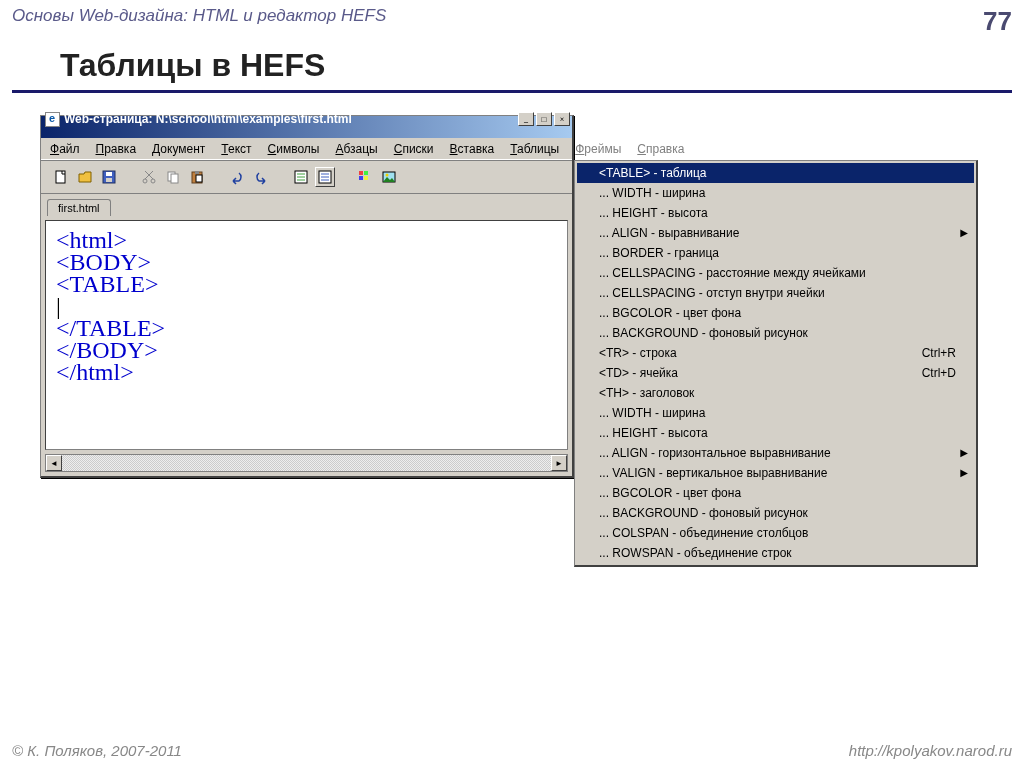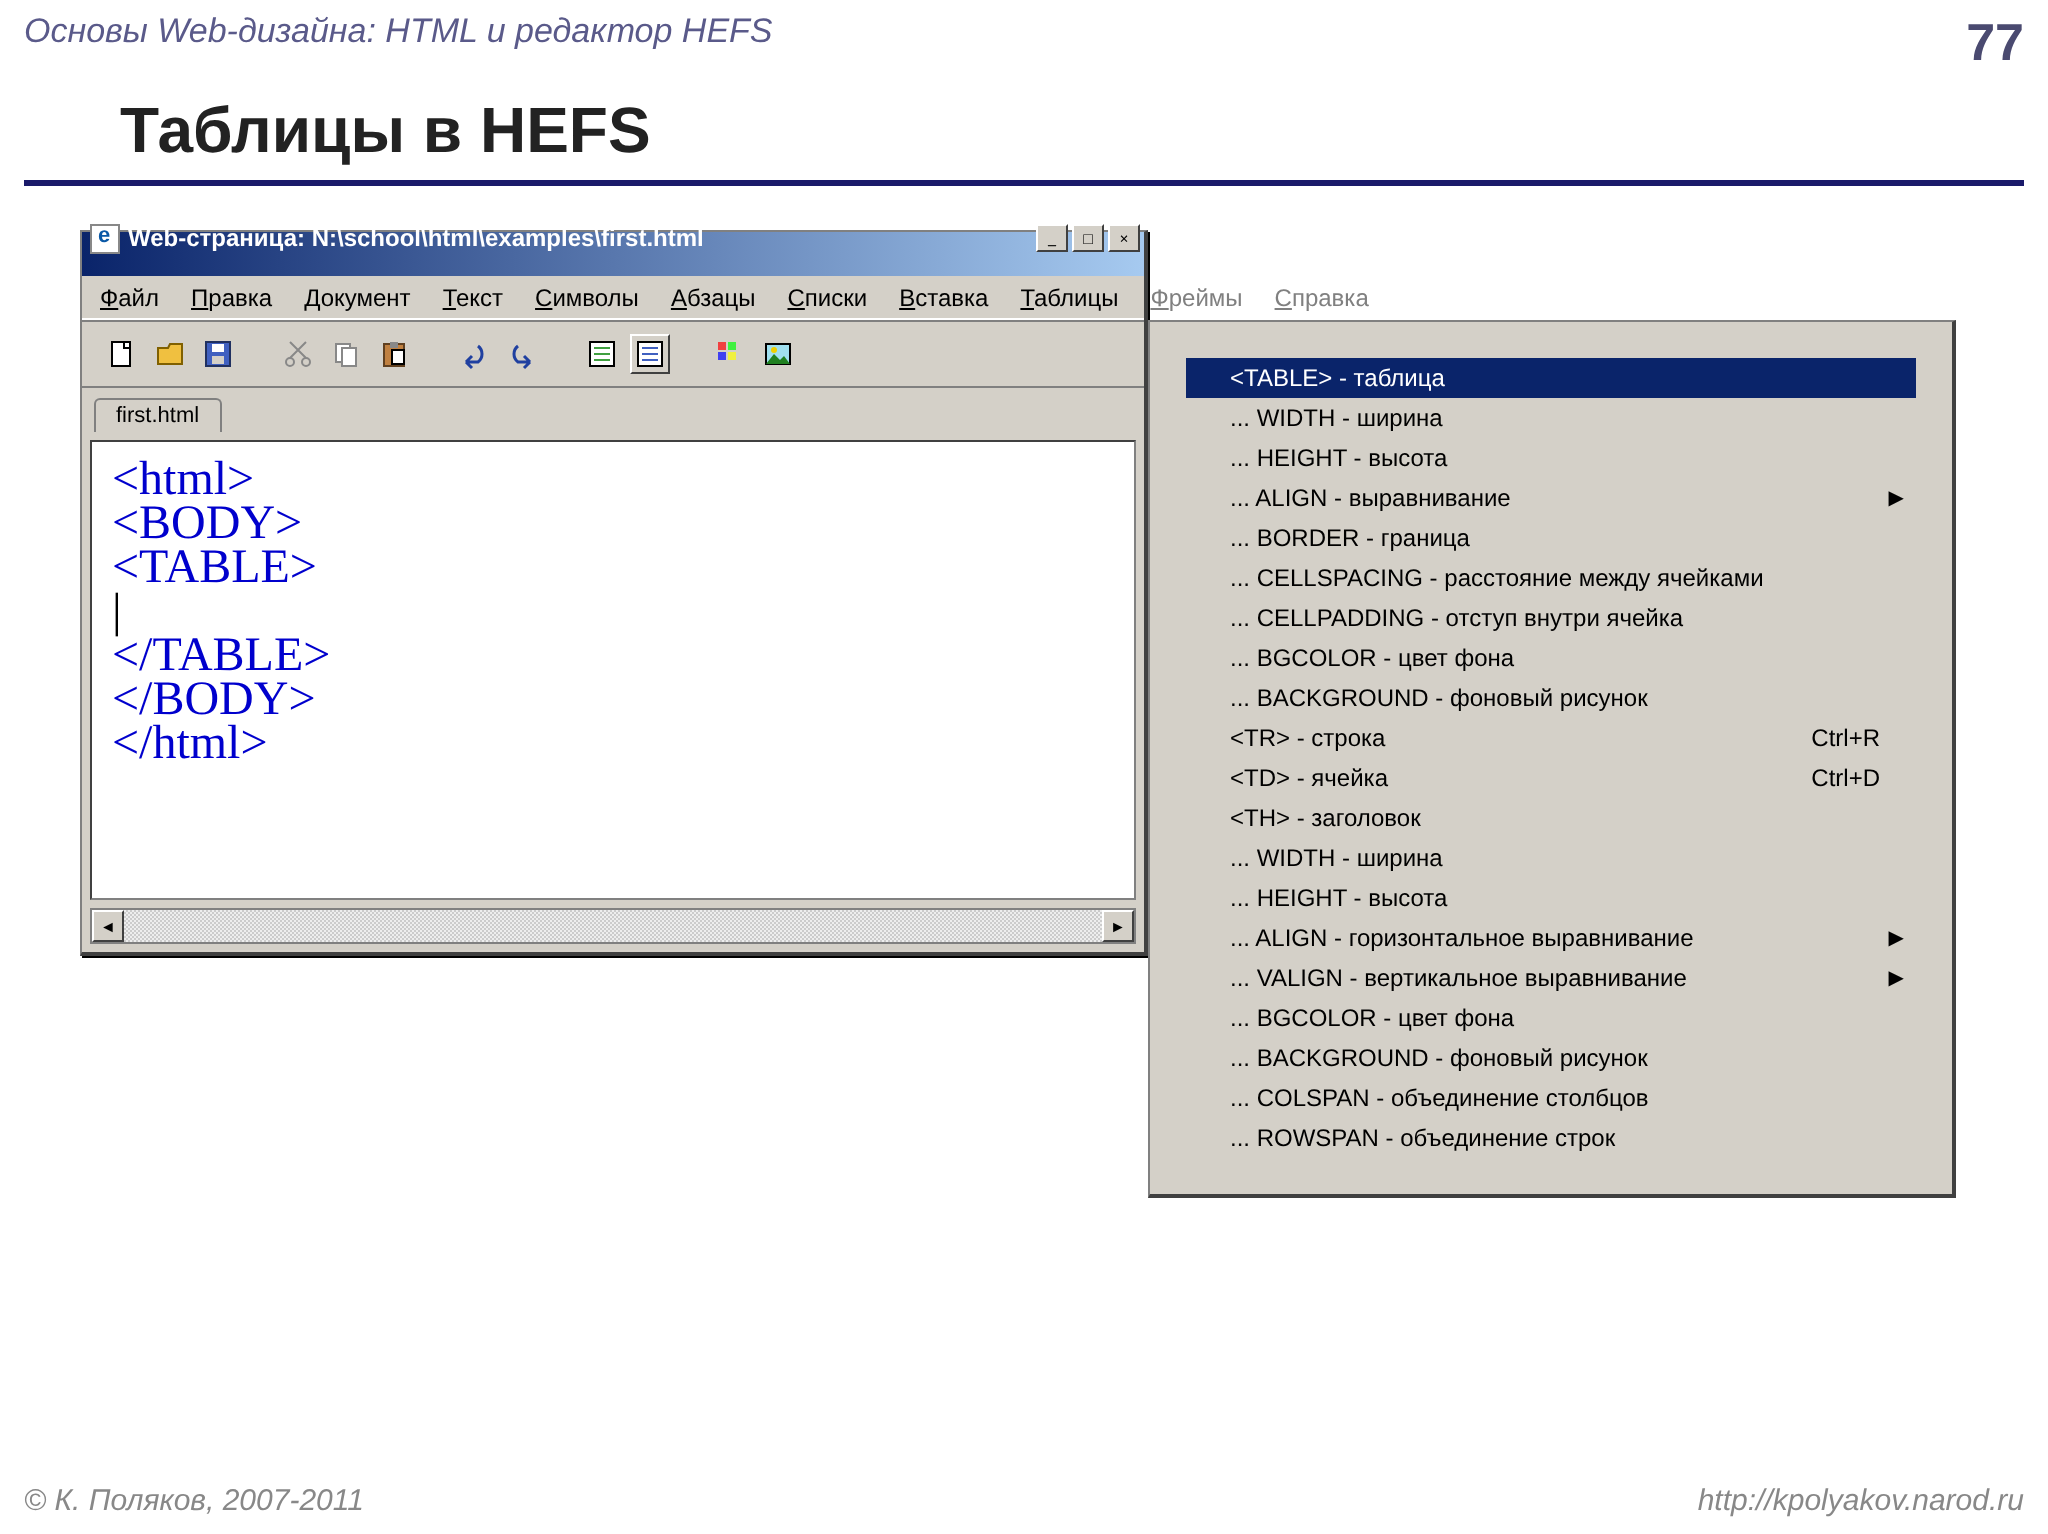--- a/index.html
+++ b/index.html
@@ -158,21 +158,21 @@
     position: absolute;
     left: 574px;
     top: 160px;
     width: 404px;
     background: #d4d0c8;
     border: 1px solid #808080;
     border-right: 2px solid #404040;
     border-bottom: 2px solid #404040;
     font-family: Tahoma, sans-serif;
     font-size: 12px;
-    padding: 18px;
+    padding: 2px;
   }
   .ditem {
     display: flex;
     align-items: center;
     padding: 3px 18px 3px 22px;
     color: #000;
     position: relative;
   }
   .ditem.sel { background: #0a246a; color: #fff; }
   .ditem .txt { flex: 1; }
@@ -335,21 +335,21 @@
       <span class="txt">... ALIGN - выравнивание</span>
       <span class="arrow">▶</span>
     </div>
     <div class="ditem">
       <span class="txt">... BORDER - граница</span>
     </div>
     <div class="ditem">
       <span class="txt">... CELLSPACING - расстояние между ячейками</span>
     </div>
     <div class="ditem">
-      <span class="txt">... CELLPADDING - отступ внутри ячейка</span>
+      <span class="txt">... CELLSPACING - отступ внутри ячейки</span>
     </div>
     <div class="ditem">
       <span class="txt">... BGCOLOR - цвет фона</span>
     </div>
     <div class="ditem">
       <span class="txt">... BACKGROUND - фоновый рисунок</span>
     </div>
     <div class="ditem">
       <span class="txt">&lt;TR&gt; - строка</span>
       <span class="shortcut">Ctrl+R</span>

